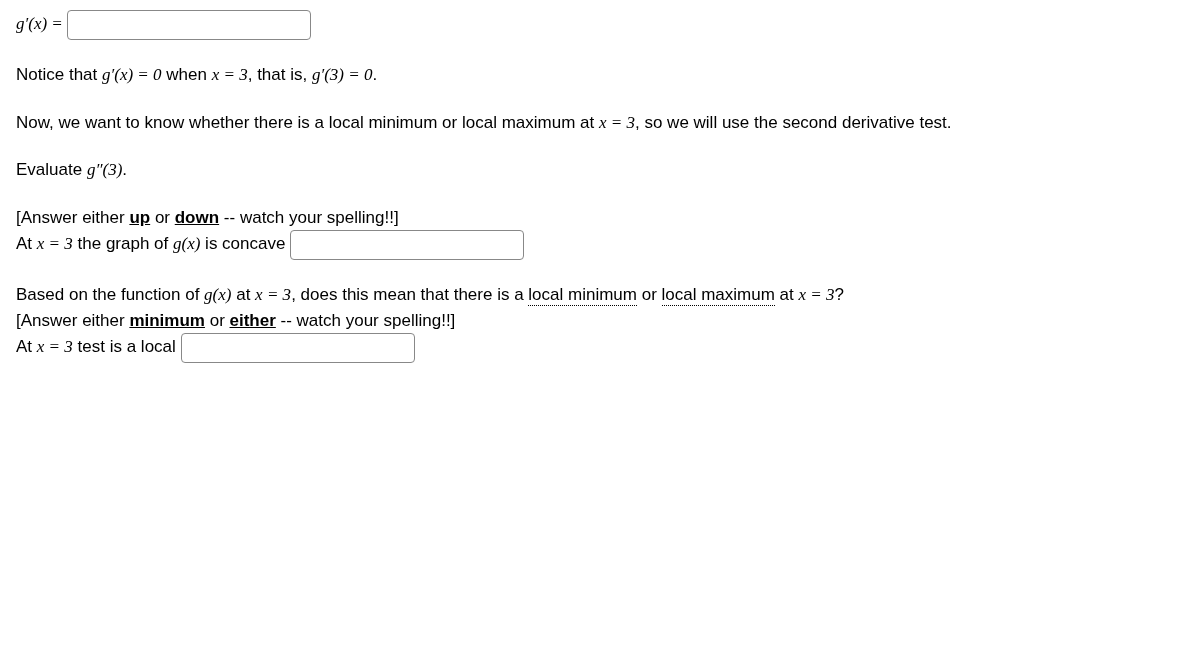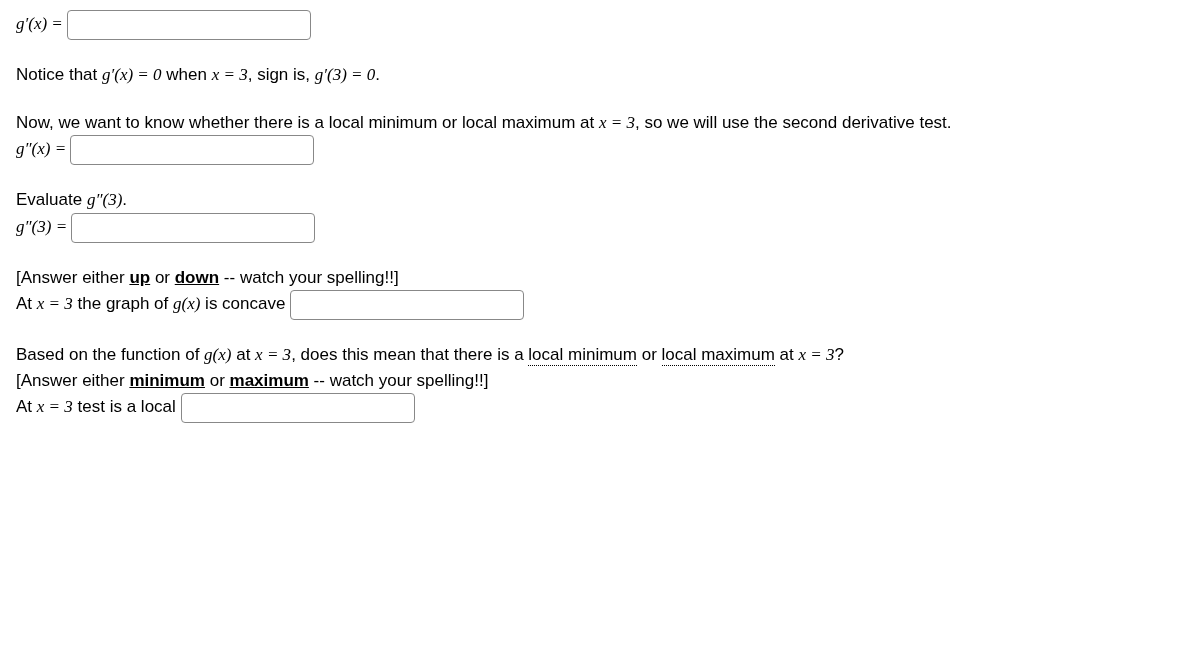--- a/index.html
+++ b/index.html
@@ -58,57 +58,49 @@
 <body>
 
 <div class="question-block">
   <div>
     <span class="math">g′(x) = </span>
     <input type="text" class="input-wide" style="">
   </div>
 </div>
 
 <div class="question-block">
-  <span>Notice that </span><span class="math">g′(x) = 0</span><span> when </span><span class="math">x = 3</span><span>, sign is, </span><span class="math">g′(3) = 0</span><span>.</span>
+  <span>Notice that </span><span class="math">g′(x) = 0</span><span> when </span><span class="math">x = 3</span><span>, that is, </span><span class="math">g′(3) = 0</span><span>.</span>
 </div>
 
 <div class="question-block">
   <div>
     <span>Now, we want to know whether there is a local minimum or local maximum at </span><span class="math">x = 3</span><span>, so we will use the second derivative test.</span>
   </div>
-  <div>
-    <span class="math">g″(x) = </span>
-    <input type="text" class="input-wide" style="">
-  </div>
 </div>
 
 <div class="question-block">
   <div>
     <span>Evaluate </span><span class="math">g″(3)</span><span>.</span>
-  </div>
-  <div>
-    <span class="math">g″(3) = </span>
-    <input type="text" class="input-wide" style="">
   </div>
 </div>
 
 <div class="question-block">
   <div>
     <span>[Answer either </span><span class="bold">up</span><span> or </span><span class="bold">down</span><span> -- watch your spelling!!]</span>
   </div>
   <div>
     <span>At </span><span class="math">x = 3</span><span> the graph of </span><span class="math">g(x)</span><span> is concave </span>
     <input type="text" class="input-med" style="">
   </div>
 </div>
 
 <div class="question-block">
   <div>
     <span>Based on the function of </span><span class="math">g(x)</span><span> at </span><span class="math">x = 3</span><span>, does this mean that there is a </span><span class="dotted-underline">local minimum</span><span> or </span><span class="dotted-underline">local maximum</span><span> at </span><span class="math">x = 3</span><span>?</span>
   </div>
   <div>
-    <span>[Answer either </span><span class="bold">minimum</span><span> or </span><span class="bold">maximum</span><span> -- watch your spelling!!]</span>
+    <span>[Answer either </span><span class="bold">minimum</span><span> or </span><span class="bold">either</span><span> -- watch your spelling!!]</span>
   </div>
   <div>
     <span>At </span><span class="math">x = 3</span><span> test is a local </span>
     <input type="text" class="input-med" style="">
   </div>
 </div>
 
 </body></html>

